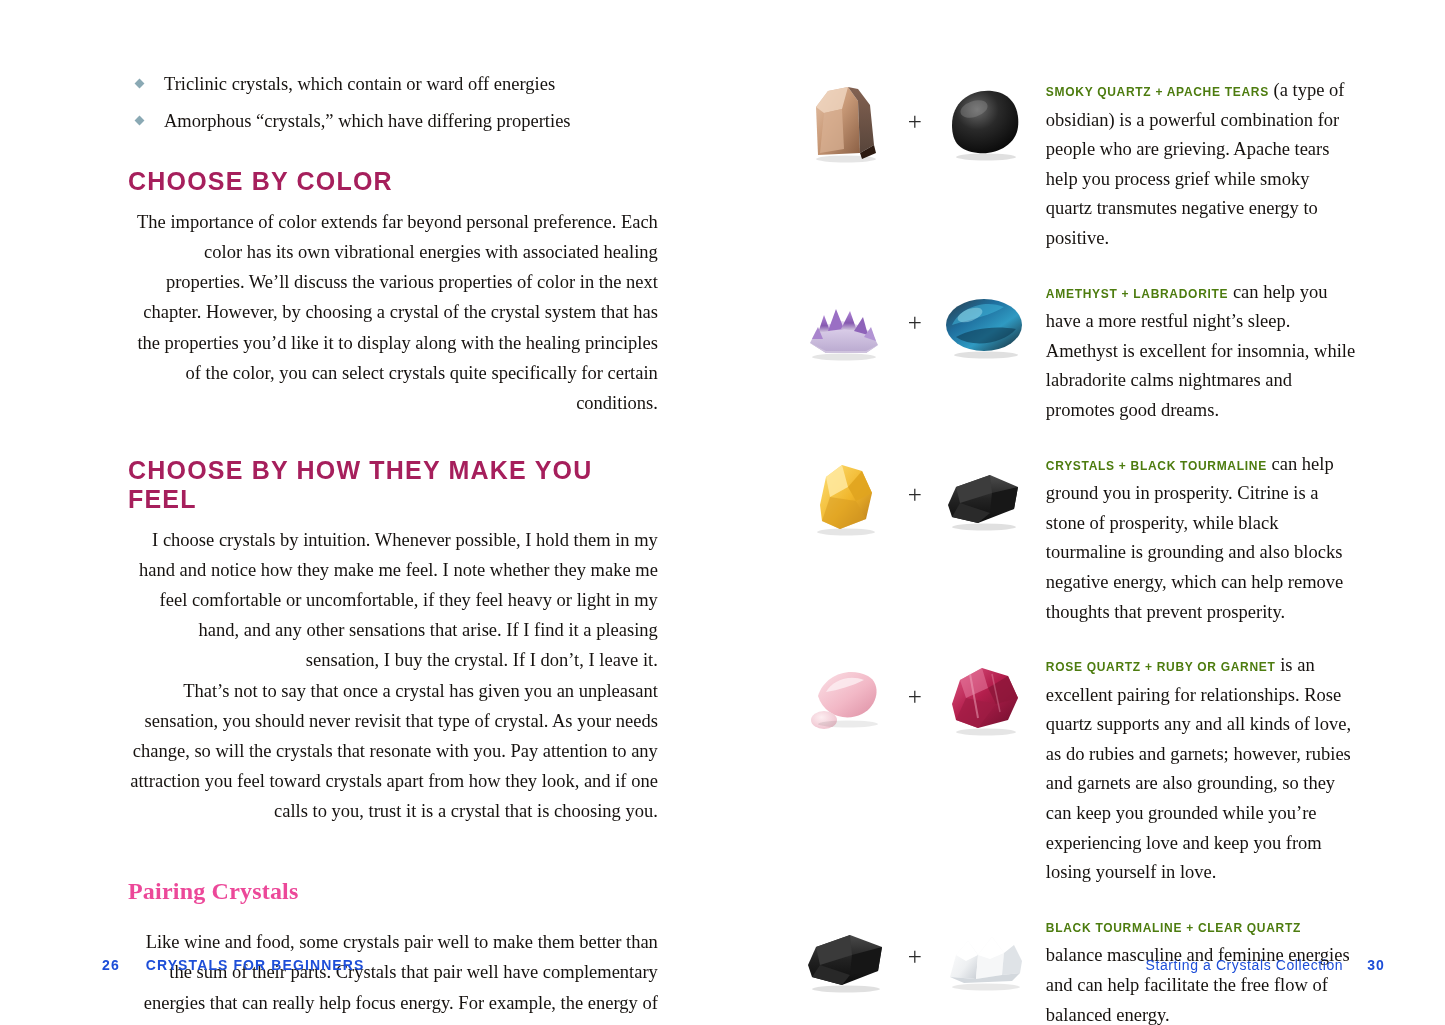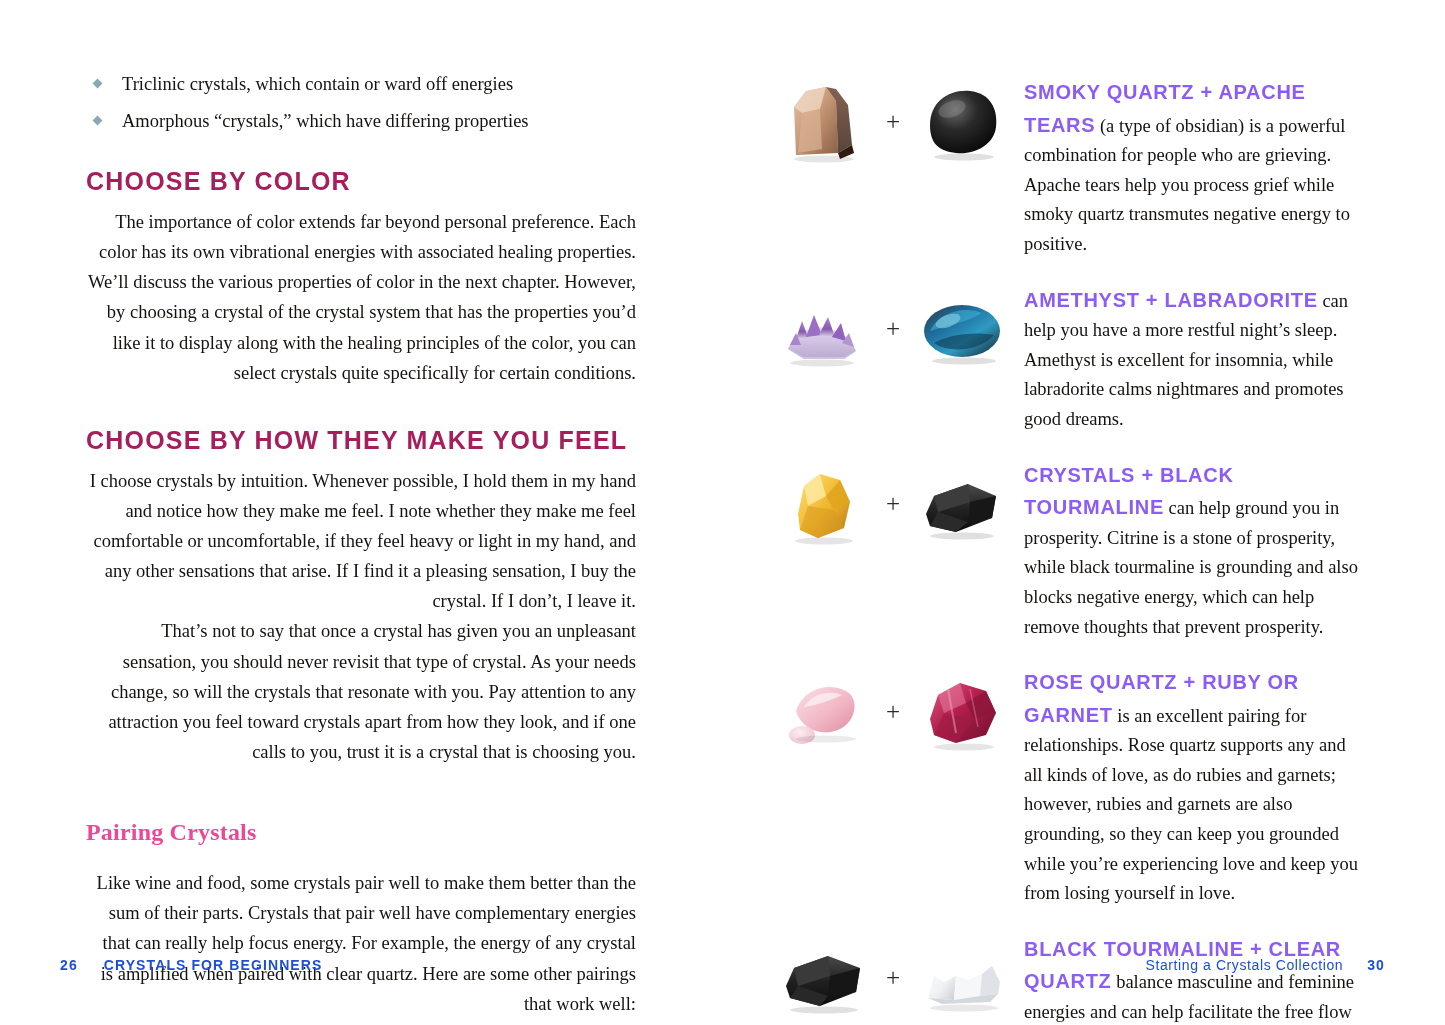--- a/index.html
+++ b/index.html
@@ -12,20 +12,21 @@
     height: 1025px;
     font-family: "Liberation Serif", serif;
     color: #1a1a1a;
     position: relative;
     overflow: hidden;
   }
   .spread {
     position: absolute;
     inset: 0;
     display: flex;
+    margin-left: 42px;
   }
   .page {
     position: relative;
     height: 100%;
     box-sizing: border-box;
   }
   .page-left {
     width: 722px;
     padding: 60px 86px 0 86px;
   }
@@ -126,23 +127,23 @@
   .pair-text {
     flex: 1 1 auto;
     font-size: 18.5px;
     line-height: 1.6;
     color: #16120f;
     padding-top: 2px;
   }
   .pair-text .names {
     font-family: "Liberation Sans", sans-serif;
     font-weight: 700;
-    font-size: 20px;
+    font-size: 12px;
     letter-spacing: 0.7px;
-    color: #8b5cf6;
+    color: #4d7c0f;
   }
 
   
   .footer {
     position: absolute;
     bottom: 52px;
     font-family: Liberation Sans, sans-serif;
     font-size: 14px;
     letter-spacing: 1.1px;
     color: #1d4ed8;

